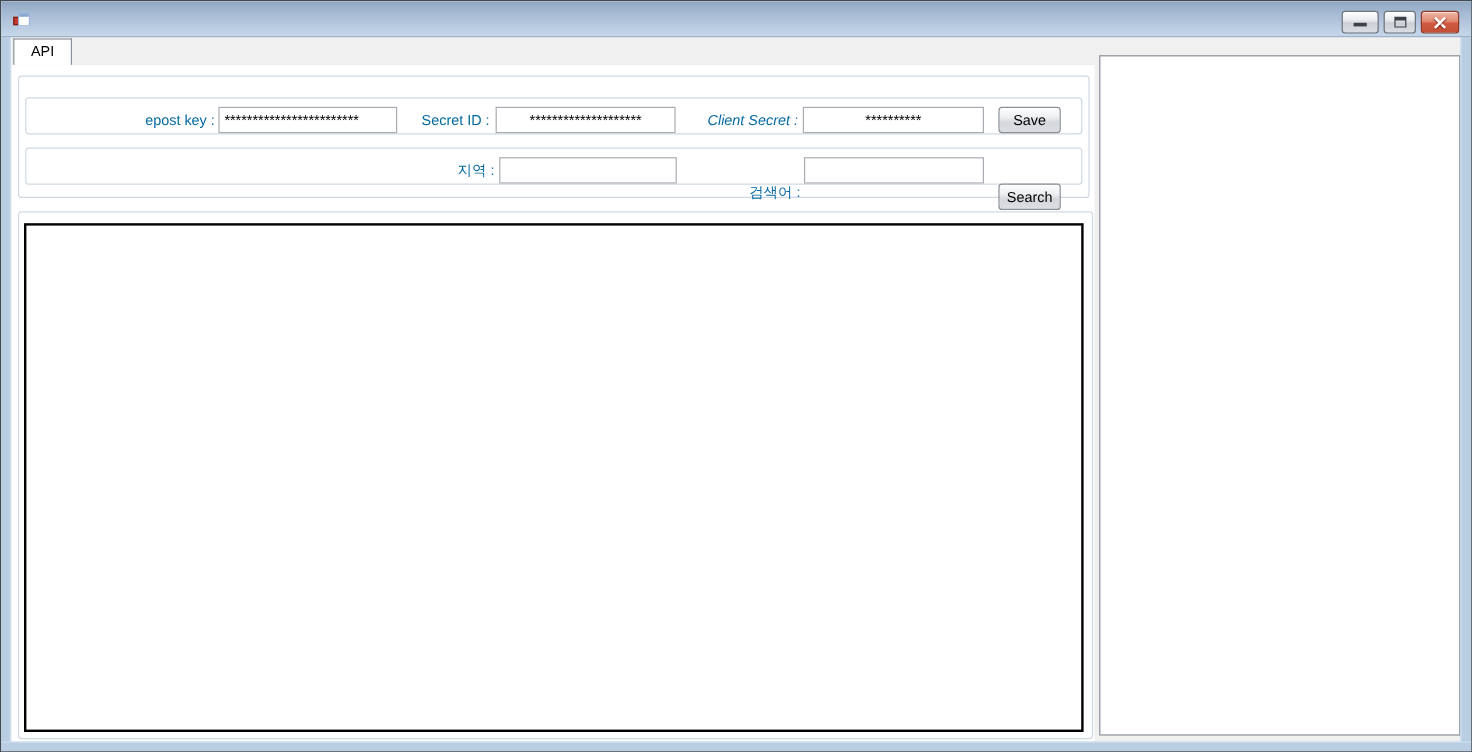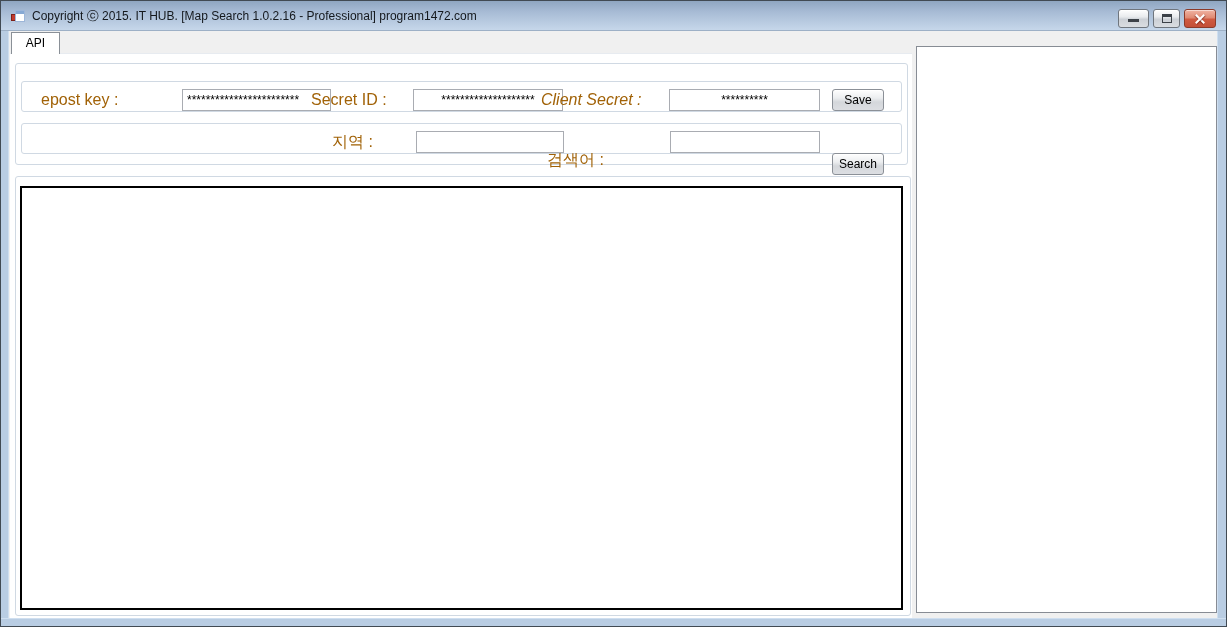--- a/index.html
+++ b/index.html
@@ -88,21 +88,21 @@
   .row-panel-2 { left: 20px; top: 122px; width: 881px; height: 31px; }
   .group-bottom { left: 14px; top: 175px; width: 896px; height: 440px; }
   .map-display {
     position: absolute; left: 19px; top: 185px; width: 883px; height: 424px;
     background: #fff; border: 2px solid #000; z-index: 3;
   }
 
   
   .flabel {
     position: absolute; height: 22px; line-height: 22px;
-    white-space: nowrap; z-index: 4; font-size: 16px; color: #a16207;
+    text-align: right; white-space: nowrap; z-index: 4; font-size: 12px; color: #0369a1;
   }
   .ftext {
     position: absolute; height: 22px; z-index: 4;
     border: 1px solid #a9acb2; background: #fff;
     font-family: "Liberation Sans", sans-serif; font-size: 12px;
     padding: 2px 4px; outline: none; color: #000;
   }
   .centered { text-align: center; }
 
   .lbl-epost   { left: 40px;  top: 88px;  width: 138px; }
@@ -138,21 +138,20 @@
 
 <div class="window">
 
   <div class="titlebar">
     <div class="app-icon">
       <span class="red-shape"></span>
       <span class="win-shape">
           <span class="bar"></span>
         </span>
     </div>
-    <div class="title-text">Copyright ⓒ 2015. IT HUB. [Map Search 1.0.2.16 - Professional] program1472.com</div>
     <div class="window-controls">
       <div class="win-btn btn-min">
         <span class="glyph-min"></span>
       </div>
       <div class="win-btn btn-max">
         <span class="glyph-max"></span>
       </div>
       <div class="win-btn btn-close">
         <span class="glyph-close">
             <i></i>

